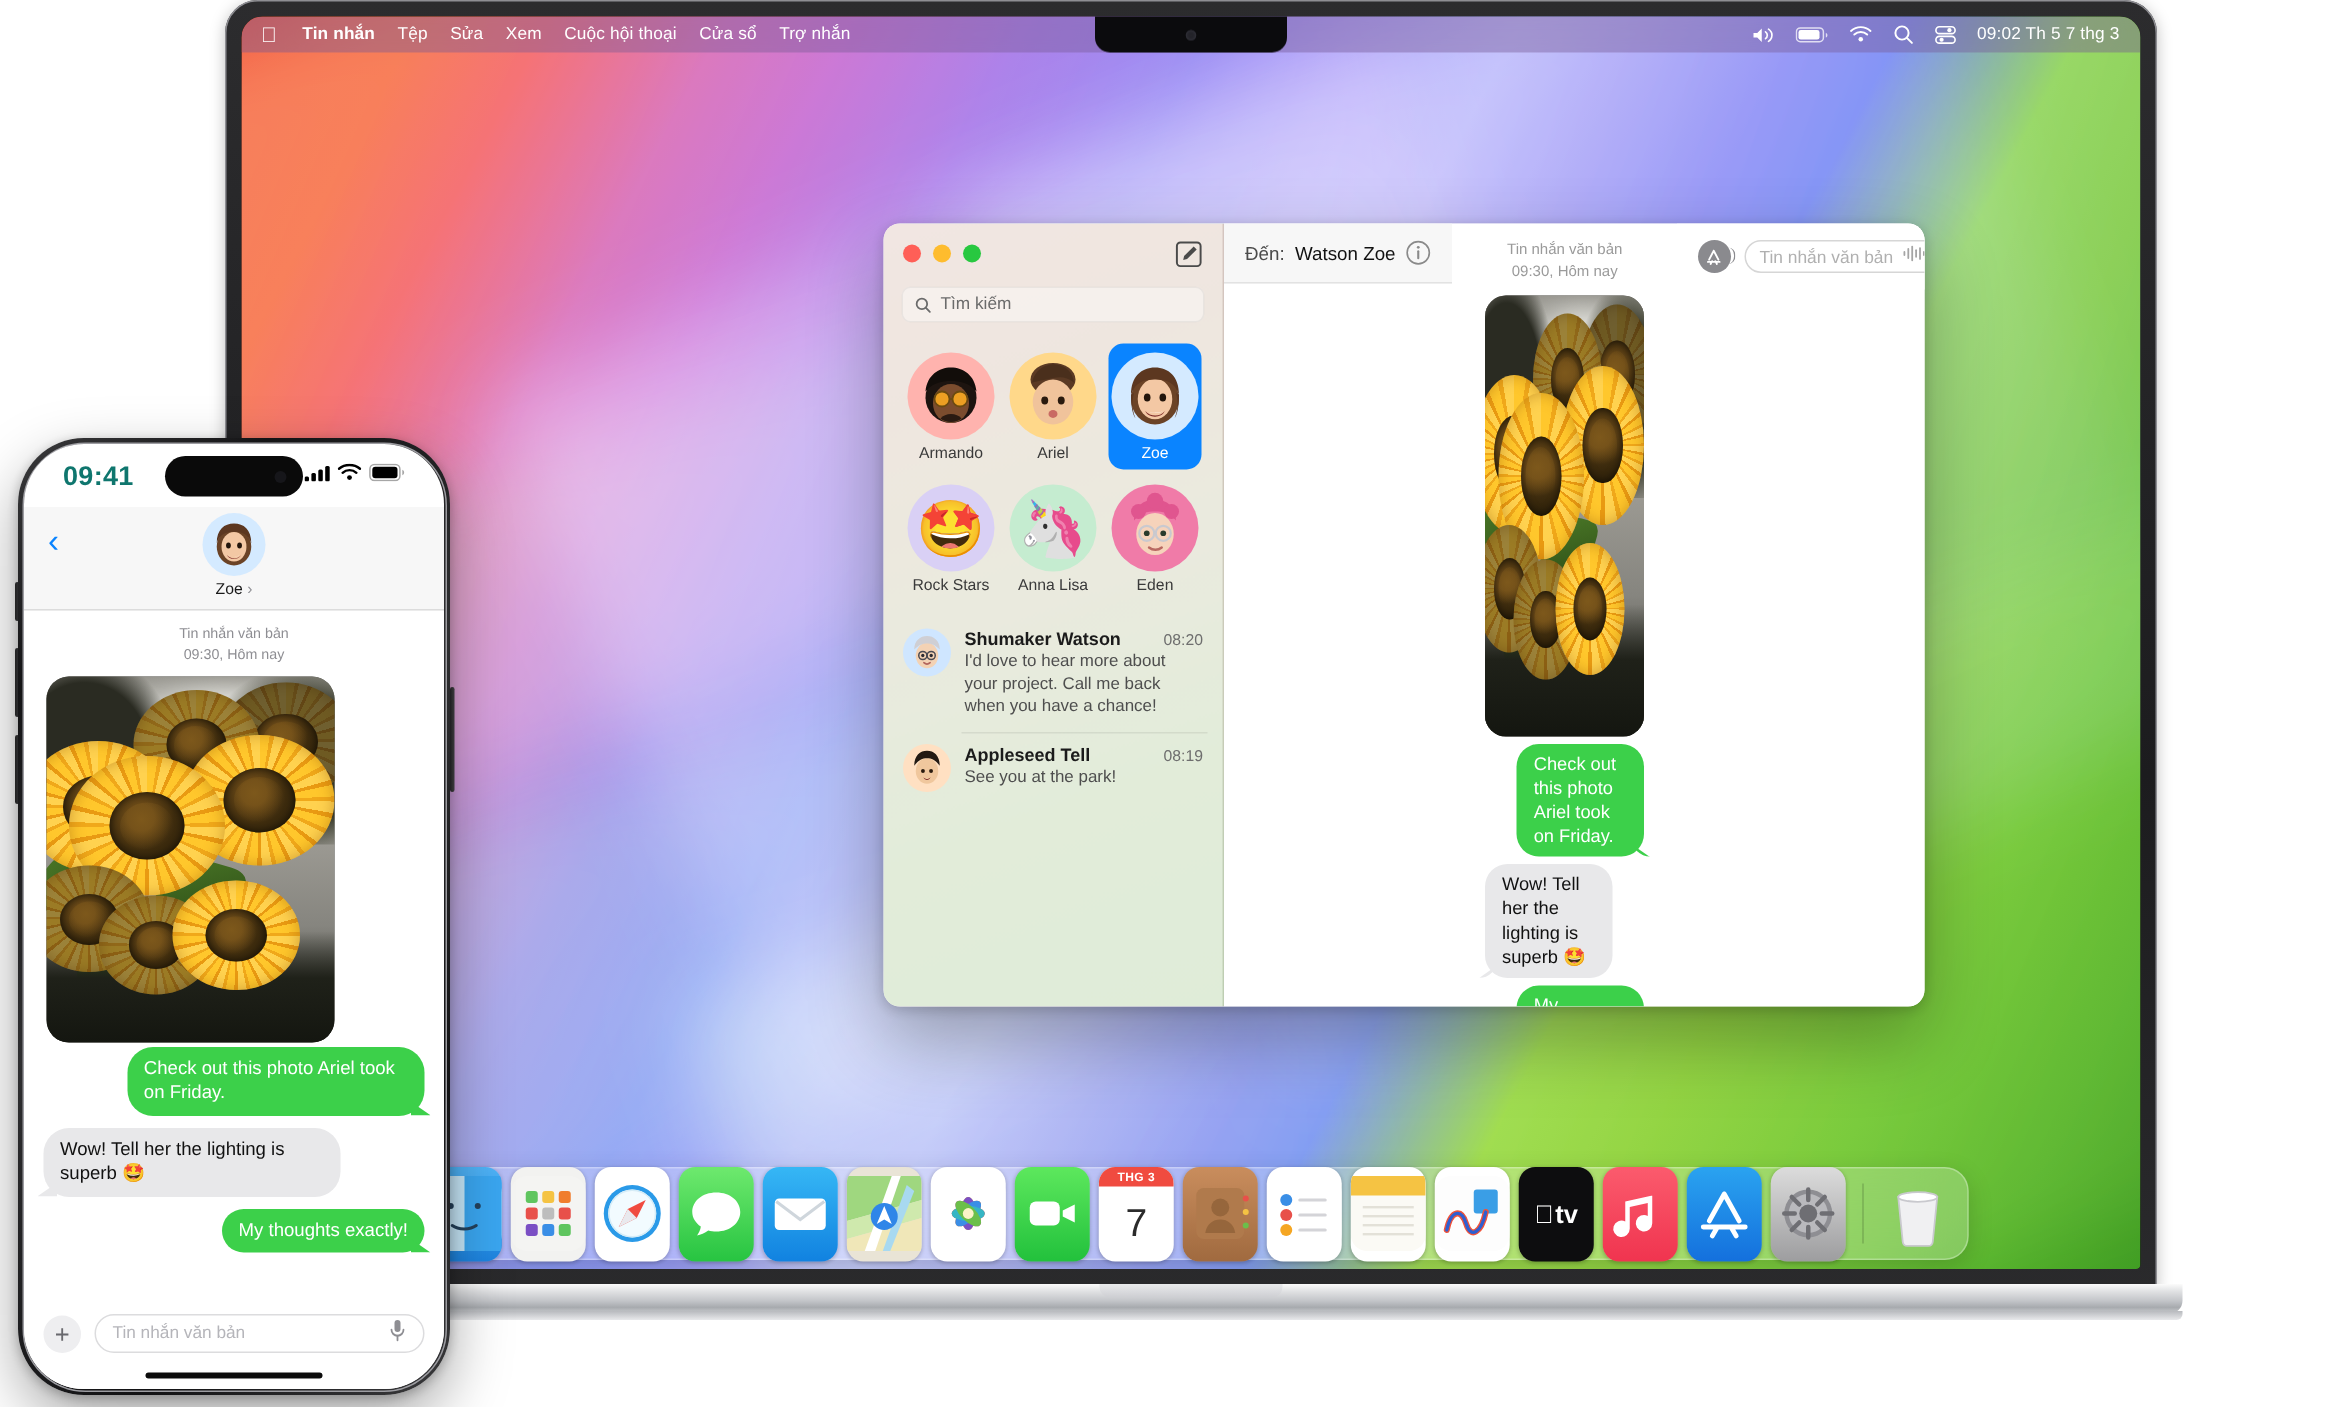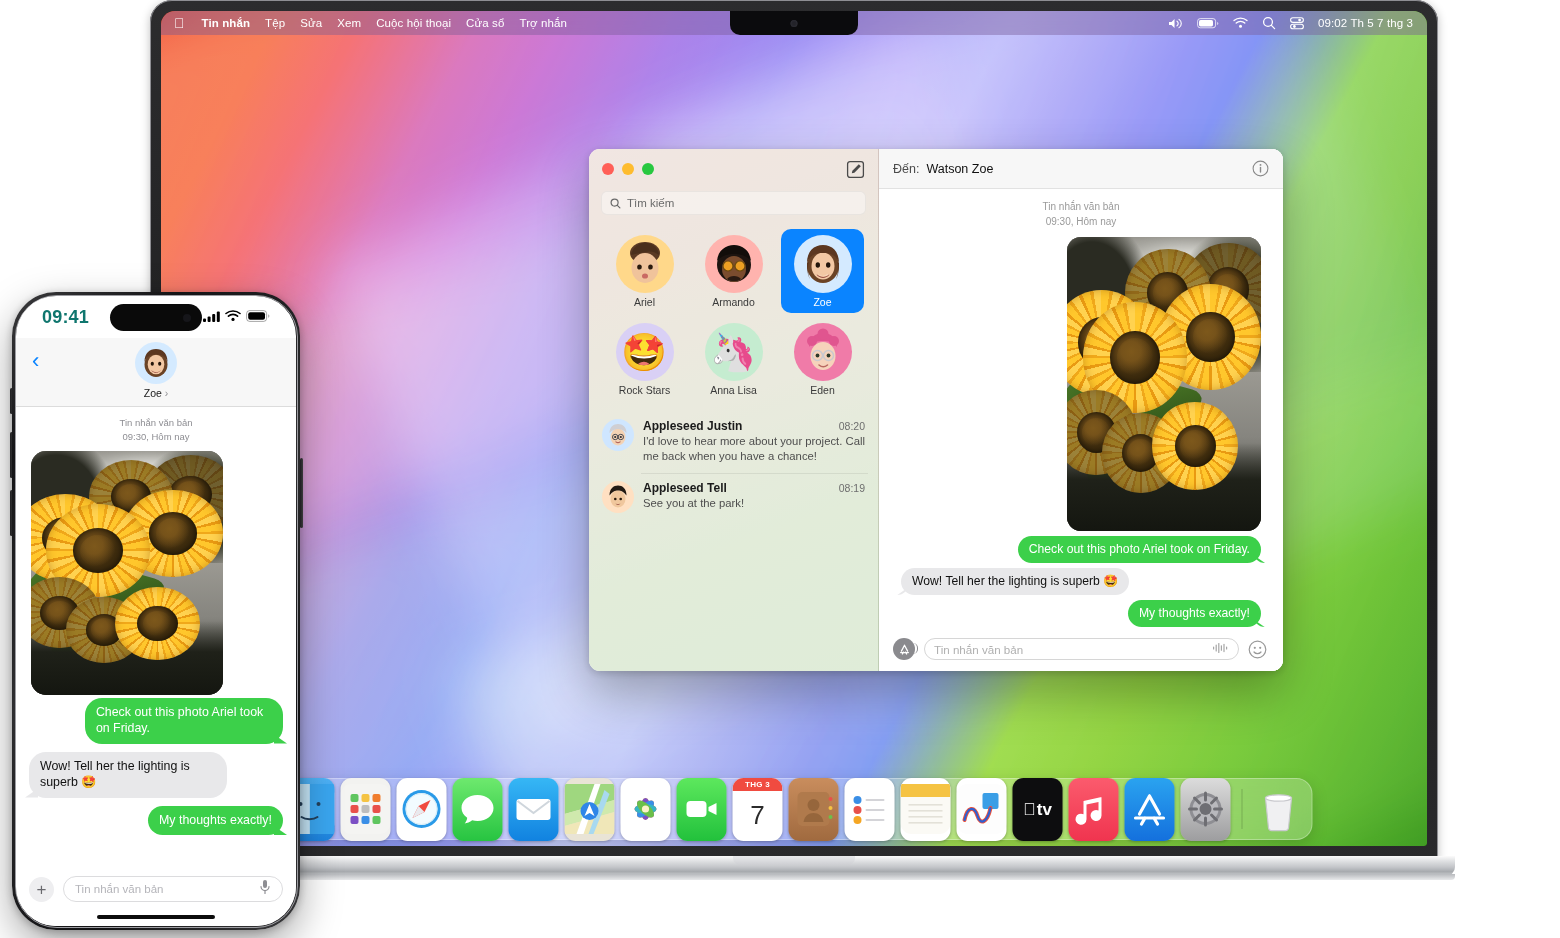--- a/index.html
+++ b/index.html
@@ -133,21 +133,21 @@
     background: rgba(0,0,0,.07); }
   .conv-av { width:32px; height:32px; border-radius:50%; flex:0 0 32px; overflow:hidden;
     display:flex; align-items:center; justify-content:center; font-size:19px; }
   .conv-body { flex:1; min-width:0; }
   .conv-top { display:flex; align-items:baseline; }
   .conv-nm { font-size:12px; font-weight:700; color:#1b1b1b; }
   .conv-tm { margin-left:auto; font-size:10.5px; color:#6e6e6e; }
   .conv-pv { font-size:11.3px; color:#4e4e4e; line-height:1.32; margin-top:1px; }
 
   
-  .mw-chat { flex:1; height:100%; background:#fff; display:flex; flex-direction:column; position:relative; }
+  .mw-chat { flex:1; height:100%; background:#fff; display:flex; flex-direction:row; position:relative; }
   .chat-hdr { height:40px; border-bottom:1px solid #e2e2e2; background:#f7f7f7;
     display:flex; align-items:center; padding:0 14px; gap:7px; }
   .chat-to { font-size:12.5px; color:#4b4b4b; }
   .chat-nm { font-size:12.5px; color:#111; }
   .info-btn { margin-left:auto; width:17px; height:17px; color:#8a8a8a; }
   .chat-body { flex:1; padding:11px 22px 4px 22px; overflow:hidden; position:relative; }
   .stamp { text-align:center; font-size:10px; color:#9a9a9a; line-height:1.45; margin-bottom:8px; }
   .row { display:flex; margin-bottom:5px; }
   .row.out { justify-content:flex-end; }
   .row.in { justify-content:flex-start; }
@@ -378,46 +378,46 @@
                 <svg width="11" height="11" viewBox="0 0 11 11" fill="none">
                     <circle cx="4.6" cy="4.6" r="3.5" stroke="#6b6b6b" stroke-width="1.2"></circle>
                     <path d="M7.3 7.3l2.6 2.6" stroke="#6b6b6b" stroke-width="1.2" stroke-linecap="round"></path>
                   </svg>
                 <span class="srch-ph">Tìm kiếm</span>
               </div>
 
               <div class="pins">
 
                 <div class="pin">
-                  <div class="pin-av" style="background:#ffd88a">
-                    <svg viewBox="0 0 58 58" width="58" height="58">
-                      <ellipse cx="29" cy="18" rx="15" ry="11" fill="#5b3a24"></ellipse>
-                      <ellipse cx="29" cy="33" rx="13.5" ry="15" fill="#f0c39b"></ellipse>
-                      <path d="M15 20c2-9 10-13 16-12 7 1 11 5 12 12-5-4-9-4-14-3-5 1-10 2-14 3z" fill="#4a2f1c"></path>
-                      <ellipse cx="23.5" cy="32" rx="2.3" ry="2.6" fill="#2a1a0e"></ellipse>
-                      <ellipse cx="34.5" cy="32" rx="2.3" ry="2.6" fill="#2a1a0e"></ellipse>
-                      <ellipse cx="29" cy="41" rx="3" ry="2.6" fill="#c96a63"></ellipse>
-                    </svg>
-                  </div>
-                  <span class="pin-nm">Ariel</span>
-                </div>
-
-                <div class="pin">
                   <div class="pin-av" style="background:#ffb3ae">
                     <svg viewBox="0 0 58 58" width="58" height="58">
                       <ellipse cx="29" cy="30" rx="17" ry="17" fill="#1d1410"></ellipse>
                       <ellipse cx="29" cy="34" rx="12" ry="13" fill="#7b4c2e"></ellipse>
                       <path d="M12 26c1-11 9-16 17-16s16 5 17 16c-5-6-11-7-17-7s-12 1-17 7z" fill="#120d0a"></path>
                       <circle cx="23" cy="31" r="5" fill="#f5a623" fill-opacity=".92" stroke="#6b4a10" stroke-width="1.2"></circle>
                       <circle cx="35" cy="31" r="5" fill="#f5a623" fill-opacity=".92" stroke="#6b4a10" stroke-width="1.2"></circle>
                       <path d="M28 31h2" stroke="#6b4a10" stroke-width="1.2"></path>
                       <path d="M22 44c3-4 11-4 14 0-3 3-11 3-14 0z" fill="#2a1a12"></path>
                     </svg>
                   </div>
                   <span class="pin-nm">Armando</span>
+                </div>
+
+                <div class="pin">
+                  <div class="pin-av" style="background:#ffd88a">
+                    <svg viewBox="0 0 58 58" width="58" height="58">
+                      <ellipse cx="29" cy="18" rx="15" ry="11" fill="#5b3a24"></ellipse>
+                      <ellipse cx="29" cy="33" rx="13.5" ry="15" fill="#f0c39b"></ellipse>
+                      <path d="M15 20c2-9 10-13 16-12 7 1 11 5 12 12-5-4-9-4-14-3-5 1-10 2-14 3z" fill="#4a2f1c"></path>
+                      <ellipse cx="23.5" cy="32" rx="2.3" ry="2.6" fill="#2a1a0e"></ellipse>
+                      <ellipse cx="34.5" cy="32" rx="2.3" ry="2.6" fill="#2a1a0e"></ellipse>
+                      <ellipse cx="29" cy="41" rx="3" ry="2.6" fill="#c96a63"></ellipse>
+                    </svg>
+                  </div>
+                  <span class="pin-nm">Ariel</span>
                 </div>
 
                 <div class="pin sel">
                   <div class="pin-av" style="background:#d4eaff">
                     <svg viewBox="0 0 58 58" width="58" height="58">
                       <ellipse cx="29" cy="31" rx="16" ry="17" fill="#6b4326"></ellipse>
                       <ellipse cx="29" cy="31" rx="11.5" ry="13.5" fill="#f3c8a4"></ellipse>
                       <path d="M13 28c0-12 7-18 16-18s16 6 16 18c-3-8-8-10-16-10s-13 2-16 10z" fill="#5c3720"></path>
                       <path d="M13 28c0 8 1 13 3 16-3-7-2-13-1-17zM45 28c0 8-1 13-3 16 3-7 2-13 1-17z" fill="#5c3720"></path>
                       <ellipse cx="23.8" cy="30" rx="2.2" ry="2.7" fill="#23150b"></ellipse>
@@ -474,21 +474,21 @@
                       <circle cx="13.2" cy="18" r="2.7" fill="none" stroke="#4a4a52" stroke-width="1"></circle>
                       <circle cx="18.8" cy="18" r="2.7" fill="none" stroke="#4a4a52" stroke-width="1"></circle>
                       <path d="M15.9 18h.2" stroke="#4a4a52" stroke-width="1"></path>
                       <circle cx="13.2" cy="18" r="1.1" fill="#2b2b32"></circle>
                         <circle cx="18.8" cy="18" r="1.1" fill="#2b2b32"></circle>
                       <path d="M13.9 22.8c1.3 1.1 2.9 1.1 4.2 0" stroke="#b2655e" stroke-width="1.1" fill="none" stroke-linecap="round"></path>
                     </svg>
                   </div>
                   <div class="conv-body">
                     <div class="conv-top">
-                      <span class="conv-nm">Appleseed Justin</span>
+                      <span class="conv-nm">Shumaker Watson</span>
                       <span class="conv-tm">08:20</span>
                     </div>
                     <div class="conv-pv">I'd love to hear more about your project. Call me back when you have a chance!</div>
                   </div>
                 </div>
 
                 <div class="conv">
                   <div class="conv-av" style="background:#ffe0c2">
                     <svg viewBox="0 0 32 32" width="32" height="32">
                       <ellipse cx="16" cy="18" rx="7.5" ry="8.5" fill="#f0c79d"></ellipse>

